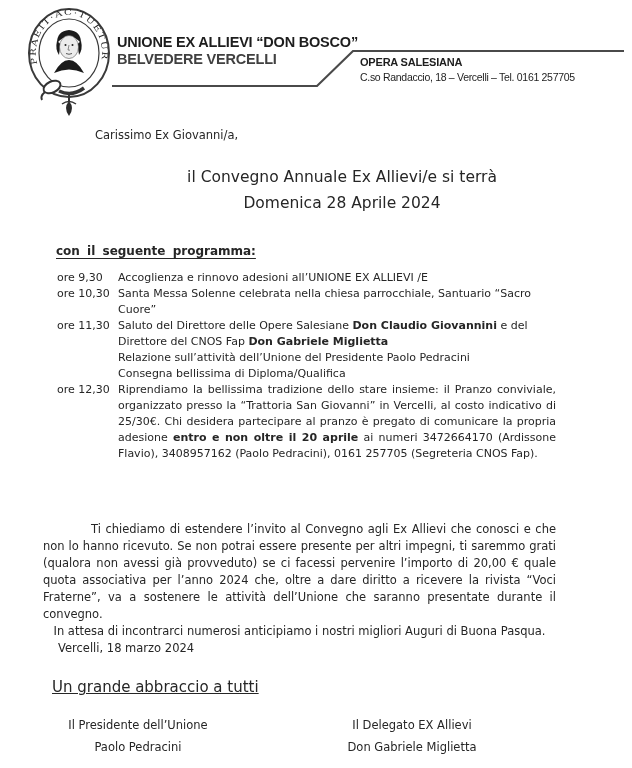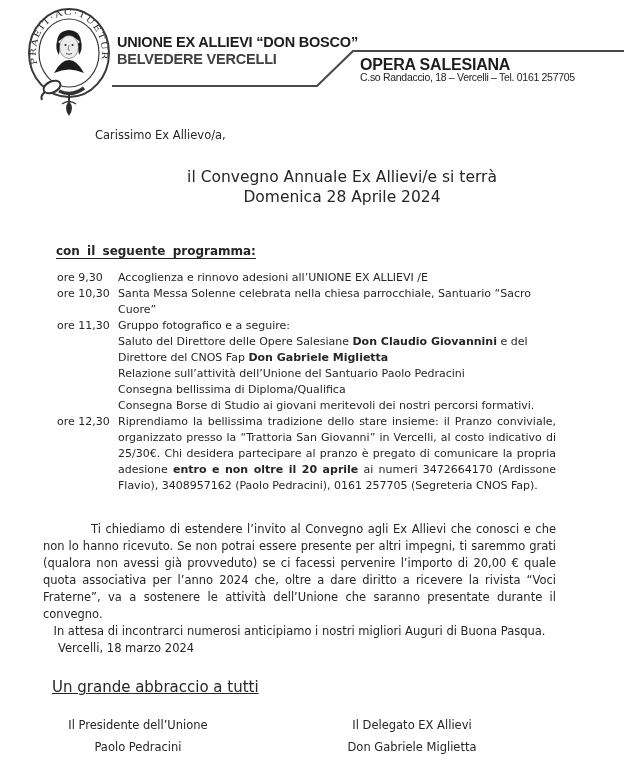--- a/index.html
+++ b/index.html
@@ -13,31 +13,31 @@
   
   .seal{position:absolute;left:26px;top:7px;width:86px;height:112px;}
   .org1{position:absolute;left:117px;top:34px;
     font-family:"Liberation Sans",sans-serif;font-weight:bold;font-size:14.5px;
     letter-spacing:-0.2px;color:#1d1d1d;white-space:nowrap;}
   .org2{position:absolute;left:117px;top:51px;
     font-family:"Liberation Sans",sans-serif;font-weight:bold;font-size:14.5px;
     letter-spacing:-0.2px;color:#404040;white-space:nowrap;}
   .hlines{position:absolute;left:0;top:0;}
   .opera{position:absolute;left:360px;top:56px;
-    font-family:"Liberation Sans",sans-serif;font-weight:bold;font-size:16px;
+    font-family:"Liberation Sans",sans-serif;font-weight:bold;font-size:11px;
     letter-spacing:-0.2px;color:#1d1d1d;white-space:nowrap;text-align:center;}
   .address{position:absolute;left:360px;top:71px;
     font-family:"Liberation Sans",sans-serif;font-weight:normal;font-size:10.5px;
     letter-spacing:-0.3px;color:#1d1d1d;white-space:nowrap;}
 
   
   .salutation{position:absolute;left:95px;top:128px;font-size:11.5px;}
   .headline{position:absolute;left:52px;top:167px;width:580px;text-align:center;}
   .headline .h1{font-size:15.5px;line-height:20px;}
-  .headline .h2{font-size:15.5px;line-height:20px;margin-top:0;}
+  .headline .h2{font-size:15.5px;line-height:20px;margin-top:6px;}
 
   .program-intro{position:absolute;left:56px;top:244px;
     font-size:12px;font-weight:bold;word-spacing:3px;
     text-decoration:underline;text-underline-offset:3px;text-decoration-thickness:1.3px;}
 
   .program{position:absolute;left:57px;top:270px;width:499px;font-size:11px;line-height:16px;}
   .prow{display:flex;align-items:flex-start;}
   .ptime{flex:0 0 61px;white-space:nowrap;}
   .pdesc{flex:1 1 auto;min-width:0;}
   .pdesc.just{text-align:justify;}
@@ -98,21 +98,21 @@
   <div class="org1">UNIONE EX ALLIEVI “DON BOSCO”</div>
   <div class="org2">BELVEDERE VERCELLI</div>
 
   <svg class="hlines" width="632" height="100">
     <path d="M 112,86 L 317,86 L 353,51 L 624,51" fill="none" stroke="#4a4a4a" stroke-width="2.2"></path>
   </svg>
 
   <div class="opera">OPERA SALESIANA</div>
   <div class="address">C.so Randaccio, 18 – Vercelli – Tel. 0161 257705</div>
 
-  <div class="salutation">Carissimo Ex Allievo/a,</div>
+  <div class="salutation">Carissimo Ex Giovanni/a,</div>
 
   <div class="headline">
     <div class="h1">il Convegno Annuale Ex Allievi/e si terrà</div>
     <div class="h2">Domenica 28 Aprile 2024</div>
   </div>
 
   <div class="program-intro">con il seguente programma:</div>
   <div class="program" id="program">
       <div class="prow">
         <div class="ptime">ore 9,30</div>
@@ -122,26 +122,24 @@
       </div>
       <div class="prow">
         <div class="ptime">ore 10,30</div>
         <div class="pdesc">
           <div class="pline"><span>Santa Messa Solenne celebrata nella chiesa parrocchiale, Santuario “Sacro Cuore”</span></div>
         </div>
       </div>
       <div class="prow">
         <div class="ptime">ore 11,30</div>
         <div class="pdesc">
-          <div class="pline nowrapline"><span>Gruppo fotografico e a seguire:</span></div>
           <div class="pline nowrapline"><span>Saluto del Direttore delle Opere Salesiane </span><b>Don Claudio Giovannini</b><span> e del</span></div>
           <div class="pline nowrapline"><span>Direttore del CNOS Fap </span><b>Don Gabriele Miglietta</b></div>
-          <div class="pline nowrapline"><span>Relazione sull’attività dell’Unione del Santuario Paolo Pedracini</span></div>
+          <div class="pline nowrapline"><span>Relazione sull’attività dell’Unione del Presidente Paolo Pedracini</span></div>
           <div class="pline nowrapline"><span>Consegna bellissima di Diploma/Qualifica</span></div>
-          <div class="pline nowrapline"><span>Consegna Borse di Studio ai giovani meritevoli dei nostri percorsi formativi.</span></div>
         </div>
       </div>
       <div class="prow">
         <div class="ptime">ore 12,30</div>
         <div class="pdesc just">
           <div class="pline"><span>Riprendiamo la bellissima tradizione dello stare insieme: il Pranzo conviviale, organizzato presso la “Trattoria San Giovanni” in Vercelli, al costo indicativo di 25/30€. Chi desidera partecipare al pranzo è pregato di comunicare la propria adesione </span><b>entro e non oltre il 20 aprile</b><span> ai numeri 3472664170 (Ardissone Flavio), 3408957162 (Paolo Pedracini), 0161 257705 (Segreteria CNOS Fap).</span></div>
         </div>
       </div>
     </div>
 

